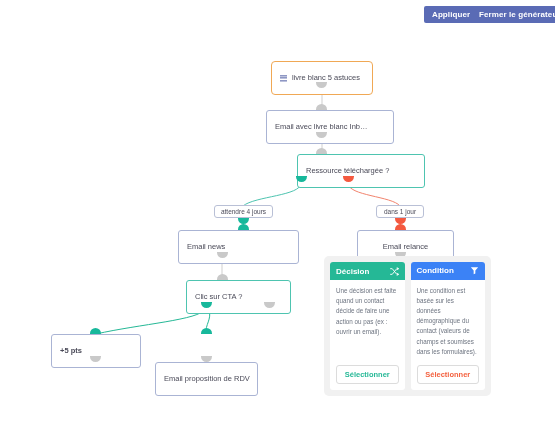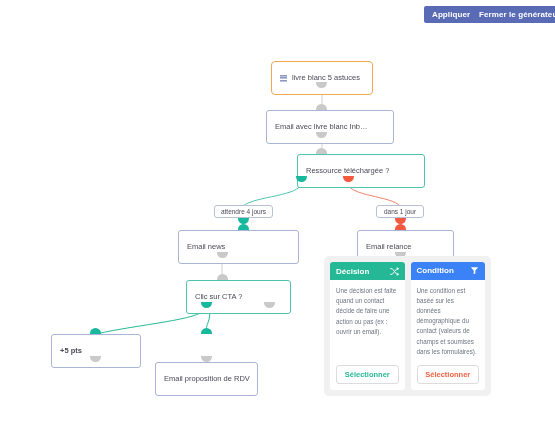--- a/index.html
+++ b/index.html
@@ -251,21 +251,21 @@
     <span>dans 1 jour</span>
   </div>
   <div class="knob coral" style="left:395px; top:190px;"></div>
 
   <div class="node" style="left:178px; top:202px; width:121px; height:22px;">
     <span class="nlabel">Email news</span>
   </div>
   <div class="knob up teal" style="left:238px; top:196px;"></div>
   <div class="knob" style="left:217px; top:224px;"></div>
 
-  <div class="node" style="left:357px; top:202px; width:97px; height:22px;">
+  <div class="node" style="left:357px; top:202px; width:97px; height:22px;justify-content:center;">
     <span class="nlabel">Email relance</span>
   </div>
   <div class="knob up coral" style="left:395px; top:196px;"></div>
   <div class="knob" style="left:395px; top:224px;"></div>
 
   <div class="node condition" style="left:176px; top:252px; width:105px; height:33px;margin-left:10px;">
     <span class="nlabel">Clic sur CTA ?</span>
   </div>
   <div class="knob up" style="left:217px; top:246px;"></div>
   <div class="knob teal" style="left:201px; top:274px;"></div>

